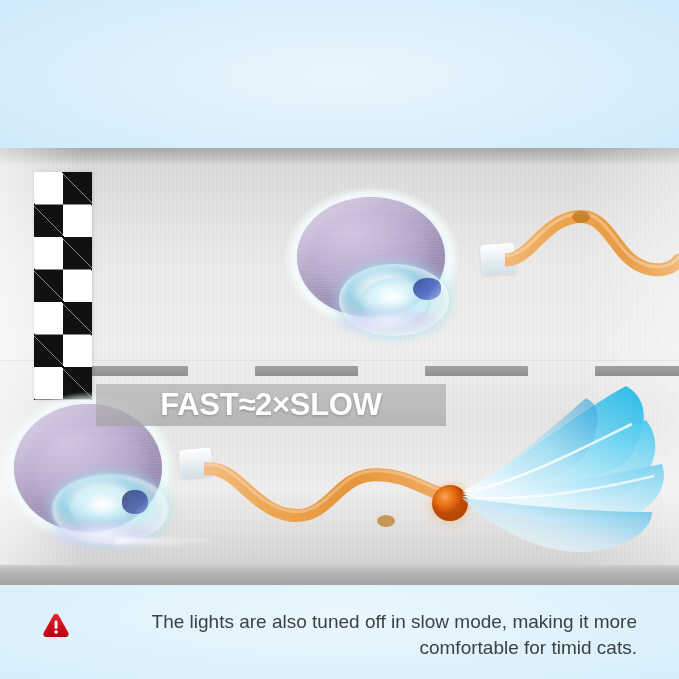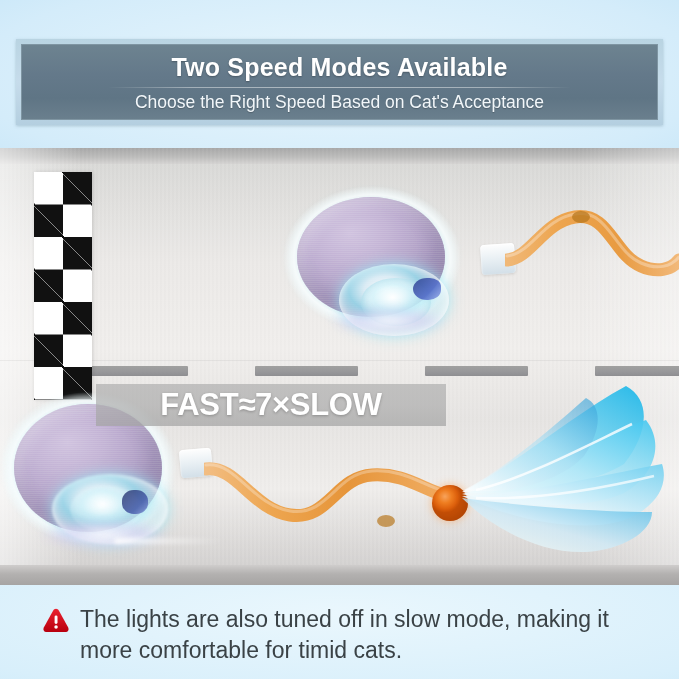--- a/index.html
+++ b/index.html
@@ -171,39 +171,32 @@
 
   
   .footer-note {
     position:absolute; left:0; right:0; top:590px; height:89px;
     display:flex; align-items:center; justify-content:center;
     padding:0 42px;
   }
   .footer-row { display:flex; align-items:flex-start; gap:10px; }
   .warn-icon { flex:0 0 auto; margin-top:3px; }
   .footer-text {
-    color:#3a4246; font-size:23px; line-height:1.34;
-    text-align:left; max-width:560px;
+    color:#3a4246; font-size:19px; line-height:1.34;
+    text-align:right; max-width:560px;
   }
 </style>
 </head>
 <body>
 
 <div id="stage">
 
   <div class="sky top"></div>
   <div class="sky bottom"></div>
 
-  <div class="banner-outer">
-    <div class="banner-inner">
-      <div class="banner-title">Two Speed Modes Available</div>
-      <div class="banner-divider"></div>
-      <div class="banner-subtitle">Choose the Right Speed Based on Cat's Acceptance</div>
-    </div>
-  </div>
 
   <div class="track">
     <div class="track-top-edge"></div>
     <div class="track-sheen"></div>
     <div class="track-mid-seam" style="top:212px"></div>
 
     <div class="lane-dash" style="left:85px;  top:218px; width:103px;"></div>
     <div class="lane-dash" style="left:255px; top:218px; width:103px;"></div>
     <div class="lane-dash" style="left:425px; top:218px; width:103px;"></div>
     <div class="lane-dash" style="left:595px; top:218px; width:103px;"></div>
@@ -319,21 +312,21 @@
       <path d="M6,120 C60,92 118,42 170,14 C196,28 192,62 168,92 C140,110 70,126 6,120 Z" fill="url(#f1)"></path>
       <path d="M6,122 C64,108 128,70 190,48 C210,74 196,106 166,122 C134,136 66,138 6,122 Z" fill="url(#f2)"></path>
       <path d="M6,124 C70,122 142,104 206,92 C214,116 196,140 162,150 C122,160 56,148 6,124 Z" fill="url(#f3)"></path>
       <path d="M6,126 C68,134 138,140 196,140 C196,160 166,178 130,180 C86,182 38,158 6,126 Z" fill="url(#f4)"></path>
       <path d="M8,118 C50,96 96,56 130,26 C146,34 146,58 128,84 C106,108 56,124 8,118 Z" fill="url(#f5)" opacity=".75"></path>
       <path d="M20,118 C70,106 126,76 176,52" fill="none" stroke="rgba(255,255,255,.8)" stroke-width="2.5"></path>
       <path d="M20,126 C76,128 140,118 198,104" fill="none" stroke="rgba(255,255,255,.7)" stroke-width="2.5"></path>
     </g>
   </svg>
 
-  <div class="label-band label-fast">FAST≈7×SLOW</div>
+  <div class="label-band label-fast">FAST≈2×SLOW</div>
 
   <div class="footer-note">
     <div class="footer-row">
       <span class="warn-icon">
         <svg width="28" height="27" viewBox="0 0 28 27">
           <defs>
             <linearGradient id="warng" x1="0" y1="0" x2="0" y2="1">
               <stop offset="0%" stop-color="#ea2230"></stop>
               <stop offset="100%" stop-color="#b8000f"></stop>
             </linearGradient>

